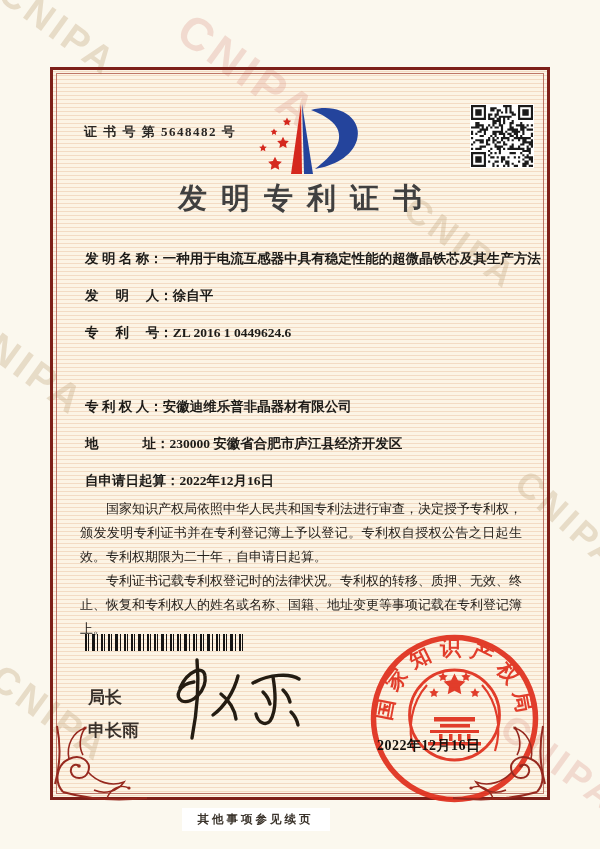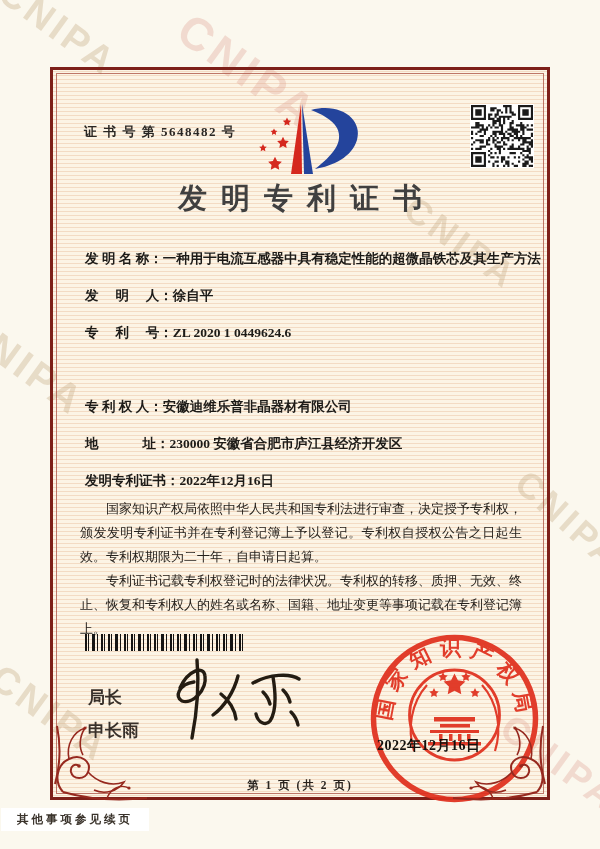--- a/index.html
+++ b/index.html
@@ -48,21 +48,21 @@
       transparent 13px 16px,#141414 16px 18px,transparent 18px 19px,#141414 19px 20px,transparent 20px 23px);}
   .officer{position:absolute;left:88px;top:681px;z-index:7;
     font-family:"Liberation Sans","DejaVu Sans",sans-serif;font-size:17px;font-weight:700;
     color:#38302a;line-height:1.95;}
   .signature{position:absolute;left:152px;top:652px;width:160px;height:92px;z-index:8;}
   .seal{position:absolute;left:367px;top:631px;width:175px;height:175px;z-index:7;opacity:.93;}
   .seal-date{position:absolute;left:377px;top:737px;z-index:8;font-size:14px;font-weight:700;
     letter-spacing:.5px;color:#14110e;white-space:nowrap;}
   .page-info{position:absolute;left:50px;top:778px;width:500px;z-index:7;text-align:center;
     font-size:11.5px;font-weight:600;letter-spacing:2px;color:#2a2520;}
-  .note{position:absolute;left:1px;top:808px;width:487px;z-index:7;text-align:left;}
+  .note{position:absolute;left:12px;top:808px;width:487px;z-index:7;text-align:center;}
   .note span{display:inline-block;background:#ffffff;padding:4px 16px;font-size:11.5px;
     font-weight:600;letter-spacing:3px;color:#3a332b;}
 
   .flourish{position:absolute;z-index:8;width:104px;height:86px;}
   .fl-left{left:47px;top:718px;}
   .fl-right{left:449px;top:718px;transform:scaleX(-1);}
 </style>
 </head>
 <body>
 
@@ -106,24 +106,24 @@
       <path d="M1,1h5v5h-5z M23,1h5v5h-5z M1,23h5v5h-5z" fill="#ffffff"></path>
       <path d="M2,2h3v3h-3z M24,2h3v3h-3z M2,24h3v3h-3z" fill="#1a1a1a"></path>
       <path id="qr-modules" d="M15 0h1v1h-1zM16 0h1v1h-1zM17 0h1v1h-1zM18 0h1v1h-1zM9 1h1v1h-1zM10 1h1v1h-1zM11 1h1v1h-1zM16 1h1v1h-1zM18 1h1v1h-1zM9 2h1v1h-1zM10 2h1v1h-1zM12 2h1v1h-1zM13 2h1v1h-1zM16 2h1v1h-1zM18 2h1v1h-1zM12 3h1v1h-1zM14 3h1v1h-1zM16 3h1v1h-1zM18 3h1v1h-1zM19 3h1v1h-1zM8 4h1v1h-1zM9 4h1v1h-1zM11 4h1v1h-1zM12 4h1v1h-1zM19 4h1v1h-1zM20 4h1v1h-1zM8 5h1v1h-1zM11 5h1v1h-1zM13 5h1v1h-1zM14 5h1v1h-1zM15 5h1v1h-1zM16 5h1v1h-1zM17 5h1v1h-1zM18 5h1v1h-1zM8 6h1v1h-1zM9 6h1v1h-1zM10 6h1v1h-1zM12 6h1v1h-1zM13 6h1v1h-1zM15 6h1v1h-1zM17 6h1v1h-1zM10 7h1v1h-1zM11 7h1v1h-1zM12 7h1v1h-1zM13 7h1v1h-1zM15 7h1v1h-1zM19 7h1v1h-1zM2 8h1v1h-1zM3 8h1v1h-1zM10 8h1v1h-1zM11 8h1v1h-1zM13 8h1v1h-1zM15 8h1v1h-1zM18 8h1v1h-1zM19 8h1v1h-1zM23 8h1v1h-1zM2 9h1v1h-1zM3 9h1v1h-1zM4 9h1v1h-1zM5 9h1v1h-1zM8 9h1v1h-1zM10 9h1v1h-1zM13 9h1v1h-1zM14 9h1v1h-1zM18 9h1v1h-1zM21 9h1v1h-1zM22 9h1v1h-1zM23 9h1v1h-1zM24 9h1v1h-1zM26 9h1v1h-1zM28 9h1v1h-1zM0 10h1v1h-1zM1 10h1v1h-1zM2 10h1v1h-1zM3 10h1v1h-1zM5 10h1v1h-1zM7 10h1v1h-1zM9 10h1v1h-1zM11 10h1v1h-1zM12 10h1v1h-1zM14 10h1v1h-1zM18 10h1v1h-1zM19 10h1v1h-1zM23 10h1v1h-1zM24 10h1v1h-1zM25 10h1v1h-1zM4 11h1v1h-1zM5 11h1v1h-1zM6 11h1v1h-1zM7 11h1v1h-1zM14 11h1v1h-1zM17 11h1v1h-1zM18 11h1v1h-1zM19 11h1v1h-1zM20 11h1v1h-1zM21 11h1v1h-1zM23 11h1v1h-1zM24 11h1v1h-1zM26 11h1v1h-1zM27 11h1v1h-1zM28 11h1v1h-1zM0 12h1v1h-1zM3 12h1v1h-1zM4 12h1v1h-1zM6 12h1v1h-1zM10 12h1v1h-1zM11 12h1v1h-1zM12 12h1v1h-1zM13 12h1v1h-1zM14 12h1v1h-1zM16 12h1v1h-1zM19 12h1v1h-1zM20 12h1v1h-1zM21 12h1v1h-1zM22 12h1v1h-1zM24 12h1v1h-1zM0 13h1v1h-1zM2 13h1v1h-1zM6 13h1v1h-1zM10 13h1v1h-1zM11 13h1v1h-1zM13 13h1v1h-1zM14 13h1v1h-1zM15 13h1v1h-1zM17 13h1v1h-1zM18 13h1v1h-1zM20 13h1v1h-1zM21 13h1v1h-1zM24 13h1v1h-1zM28 13h1v1h-1zM4 14h1v1h-1zM5 14h1v1h-1zM9 14h1v1h-1zM11 14h1v1h-1zM15 14h1v1h-1zM18 14h1v1h-1zM19 14h1v1h-1zM21 14h1v1h-1zM23 14h1v1h-1zM28 14h1v1h-1zM0 15h1v1h-1zM8 15h1v1h-1zM10 15h1v1h-1zM12 15h1v1h-1zM14 15h1v1h-1zM15 15h1v1h-1zM16 15h1v1h-1zM17 15h1v1h-1zM20 15h1v1h-1zM21 15h1v1h-1zM22 15h1v1h-1zM23 15h1v1h-1zM24 15h1v1h-1zM25 15h1v1h-1zM26 15h1v1h-1zM27 15h1v1h-1zM2 16h1v1h-1zM3 16h1v1h-1zM4 16h1v1h-1zM5 16h1v1h-1zM7 16h1v1h-1zM8 16h1v1h-1zM10 16h1v1h-1zM11 16h1v1h-1zM14 16h1v1h-1zM17 16h1v1h-1zM19 16h1v1h-1zM22 16h1v1h-1zM24 16h1v1h-1zM25 16h1v1h-1zM28 16h1v1h-1zM1 17h1v1h-1zM4 17h1v1h-1zM5 17h1v1h-1zM7 17h1v1h-1zM10 17h1v1h-1zM12 17h1v1h-1zM13 17h1v1h-1zM15 17h1v1h-1zM24 17h1v1h-1zM25 17h1v1h-1zM26 17h1v1h-1zM27 17h1v1h-1zM28 17h1v1h-1zM0 18h1v1h-1zM7 18h1v1h-1zM8 18h1v1h-1zM11 18h1v1h-1zM15 18h1v1h-1zM16 18h1v1h-1zM19 18h1v1h-1zM23 18h1v1h-1zM24 18h1v1h-1zM27 18h1v1h-1zM28 18h1v1h-1zM4 19h1v1h-1zM5 19h1v1h-1zM6 19h1v1h-1zM11 19h1v1h-1zM12 19h1v1h-1zM13 19h1v1h-1zM14 19h1v1h-1zM18 19h1v1h-1zM19 19h1v1h-1zM22 19h1v1h-1zM26 19h1v1h-1zM28 19h1v1h-1zM0 20h1v1h-1zM2 20h1v1h-1zM3 20h1v1h-1zM4 20h1v1h-1zM9 20h1v1h-1zM12 20h1v1h-1zM13 20h1v1h-1zM15 20h1v1h-1zM17 20h1v1h-1zM18 20h1v1h-1zM19 20h1v1h-1zM20 20h1v1h-1zM21 20h1v1h-1zM22 20h1v1h-1zM23 20h1v1h-1zM24 20h1v1h-1zM26 20h1v1h-1zM27 20h1v1h-1zM8 21h1v1h-1zM13 21h1v1h-1zM24 21h1v1h-1zM25 21h1v1h-1zM26 21h1v1h-1zM27 21h1v1h-1zM9 22h1v1h-1zM11 22h1v1h-1zM13 22h1v1h-1zM18 22h1v1h-1zM19 22h1v1h-1zM20 22h1v1h-1zM23 22h1v1h-1zM27 22h1v1h-1zM8 23h1v1h-1zM24 23h1v1h-1zM26 23h1v1h-1zM9 24h1v1h-1zM10 24h1v1h-1zM12 24h1v1h-1zM14 24h1v1h-1zM15 24h1v1h-1zM17 24h1v1h-1zM20 24h1v1h-1zM22 24h1v1h-1zM25 24h1v1h-1zM26 24h1v1h-1zM27 24h1v1h-1zM28 24h1v1h-1zM14 25h1v1h-1zM15 25h1v1h-1zM24 25h1v1h-1zM27 25h1v1h-1zM28 25h1v1h-1zM8 26h1v1h-1zM11 26h1v1h-1zM12 26h1v1h-1zM14 26h1v1h-1zM16 26h1v1h-1zM17 26h1v1h-1zM22 26h1v1h-1zM25 26h1v1h-1zM26 26h1v1h-1zM28 26h1v1h-1zM10 27h1v1h-1zM16 27h1v1h-1zM17 27h1v1h-1zM19 27h1v1h-1zM24 27h1v1h-1zM25 27h1v1h-1zM26 27h1v1h-1zM10 28h1v1h-1zM12 28h1v1h-1zM15 28h1v1h-1zM17 28h1v1h-1zM20 28h1v1h-1zM21 28h1v1h-1zM24 28h1v1h-1zM25 28h1v1h-1zM27 28h1v1h-1zM28 28h1v1h-1z" fill="#1a1a1a"></path>
     </g>
   </svg>
 
   <div class="title">发明专利证书</div>
 
   <div class="row r1"><span class="lbl">发 明 名 称：</span><span>一种用于电流互感器中具有稳定性能的超微晶铁芯及其生产方法</span></div>
   <div class="row r2"><span class="lbl">发　 明　 人：</span><span>徐自平</span></div>
-  <div class="row r3"><span class="lbl">专　 利　 号：</span><span>ZL 2020 1 0449624.6</span></div>
+  <div class="row r3"><span class="lbl">专　 利　 号：</span><span>ZL 2016 1 0449624.6</span></div>
   <div class="row r5"><span class="lbl">专 利 权 人：</span><span>安徽迪维乐普非晶器材有限公司</span></div>
   <div class="row r6"><span class="lbl">地　　　 址：</span><span>230000 安徽省合肥市庐江县经济开发区</span></div>
-  <div class="row r7"><span class="lbl">发明专利证书：</span><span>2022年12月16日</span></div>
+  <div class="row r7"><span class="lbl">自申请日起算：</span><span>2022年12月16日</span></div>
 
   <div class="body-text">
     <p>国家知识产权局依照中华人民共和国专利法进行审查，决定授予专利权，颁发发明专利证书并在专利登记簿上予以登记。专利权自授权公告之日起生效。专利权期限为二十年，自申请日起算。</p>
     <p>专利证书记载专利权登记时的法律状况。专利权的转移、质押、无效、终止、恢复和专利权人的姓名或名称、国籍、地址变更等事项记载在专利登记簿上。</p>
   </div>
 
   <div class="barcode"></div>
 
   <div class="officer">
     <div>局长</div>
@@ -185,18 +185,17 @@
     <path d="M100,80 C70,83 40,81 16,74"></path>
     <path d="M16,74 C7,64 9,47 22,41 C34,35 45,44 41,54 C38,62 26,62 24,54 C23,48 28,45 32,48"></path>
     <path d="M22,41 C19,27 26,14 38,10 C32,19 32,30 36,37" stroke-width="1.6"></path>
     <path d="M41,54 C50,64 64,69 77,64 C71,73 58,77 47,72" stroke-width="1.6"></path>
     <path d="M60,80 C64,70 74,66 82,70" stroke-width="1.4"></path>
     <circle cx="32" cy="48" r="1.8" fill="#96291f" stroke="none"></circle>
     <circle cx="38" cy="10" r="1.6" fill="#96291f" stroke="none"></circle>
     <circle cx="82" cy="70" r="1.6" fill="#96291f" stroke="none"></circle>
   </svg>
 
-  <div class="page-info">第 1 页 (共 2 页)</div>
   <div class="note">
     <span>其他事项参见续页</span>
   </div>
 
 </div>
 
 </body></html>

